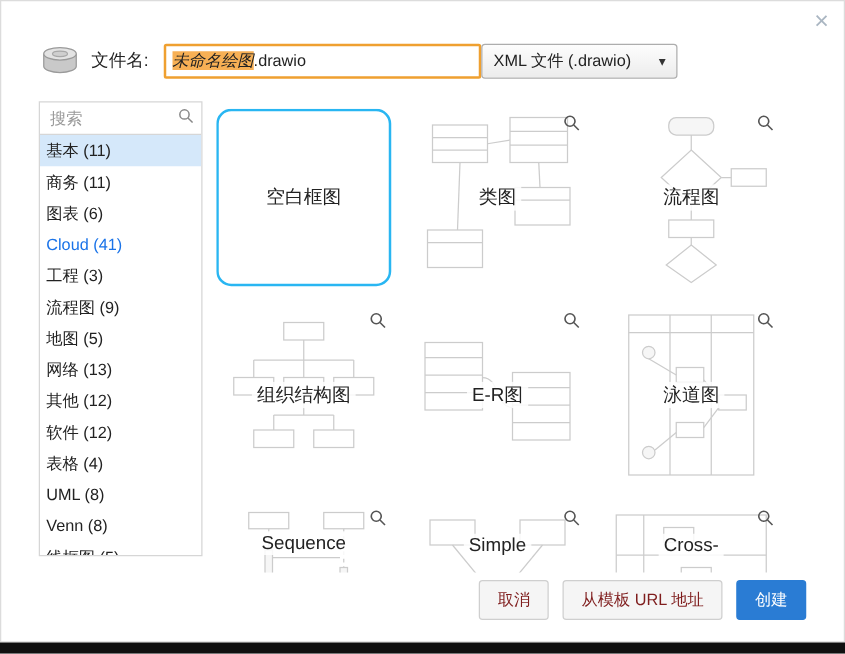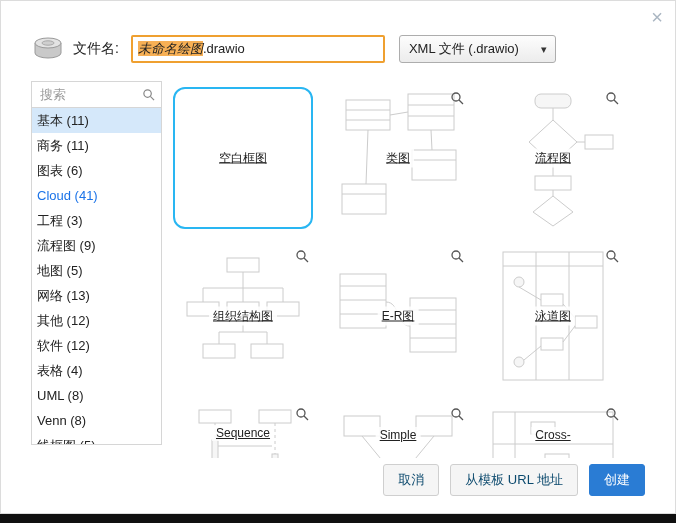--- a/index.html
+++ b/index.html
@@ -15,56 +15,56 @@
 
   .file-row{position:absolute;top:34px;left:32px;display:flex;align-items:center;}
   .disk{margin-right:10px;}
   .file-label{font-size:14px;margin-right:12px;white-space:nowrap;}
   .filename-box{
     width:240px;border:2px solid var(--input-border,#efa030);border-radius:2px;
     padding:3px 5px;font-size:13px;background:#fff;white-space:nowrap;overflow:hidden;cursor:text;
   }
   .filename-box .sel{background:var(--selection,#f7b055);font-style:italic;}
   .filetype{
-    margin-left:14px;border:1px solid #adadad;border-radius:3px;
+    border:1px solid #adadad;border-radius:3px;
     background:linear-gradient(#fdfdfd,#ececec);
     padding:4px 9px;font-size:13px;display:flex;align-items:center;gap:22px;cursor:pointer;white-space:nowrap;
   }
   .filetype .chev{font-size:11px;color:#333;}
 
   .sidebar{
     position:absolute;left:30px;top:80px;width:131px;bottom:68px;
     border:1px solid #d6d6d6;box-sizing:border-box;font-size:13px;overflow:hidden;background:#fff;
   }
-  .search-row{display:flex;align-items:center;border-bottom:1px solid #d6d6d6;padding:4px 6px;}
+  .search-row{display:flex;align-items:flex-start;border-bottom:1px solid #d6d6d6;padding:4px 6px;}
   .search-input{border:none;outline:none;flex:1;font-size:13px;min-width:0;background:transparent;}
   .search-input::placeholder{color:#999;}
   .cat{padding:3px 5px;line-height:19px;cursor:pointer;white-space:nowrap;}
   .cat.selected{background:var(--selected-bg,#d5e8fa);}
   .cat.cloud{color:var(--cloud-link,#1a73e8);}
 
   .templates{
     position:absolute;left:172px;top:86px;width:474px;height:371px;overflow:hidden;
     display:grid;grid-template-columns:repeat(3,140px);grid-auto-rows:142px;column-gap:15px;row-gap:16px;
   }
   .card{position:relative;background:#fff;cursor:pointer;}
   .card.blank{border:2px solid var(--select-border,#29b6f2);border-radius:12px;box-sizing:border-box;}
   .preview{position:absolute;inset:0;width:100%;height:100%;}
   .zoom{position:absolute;top:4px;right:4px;}
   .card-label{
     position:absolute;left:50%;top:50%;transform:translate(-50%,-50%);
-    background:rgba(255,255,255,0.85);padding:1px 4px;font-size:12px;white-space:nowrap;text-decoration:underline;
+    background:rgba(255,255,255,0.85);padding:1px 4px;font-size:15px;white-space:nowrap;
   }
   .card.label-high .card-label{top:24px;transform:translate(-50%,0);}
   .card.label-mid .card-label{top:22px;transform:translate(-50%,0);}
 
   .footer{position:absolute;right:30px;bottom:17px;display:flex;}
   .btn{
     font-size:13px;padding:6px 14px;border-radius:3px;border:1px solid #cfcfcf;
-    background:#f5f5f5;color:#0c4a6e;margin-left:11px;cursor:pointer;white-space:nowrap;
+    background:#f5f5f5;color:#7f1d1d;margin-left:11px;cursor:pointer;white-space:nowrap;
   }
   .btn.primary{background:var(--accent,#2a7cd4);border-color:var(--accent,#2a7cd4);color:#ffffff;}
 
   svg .ln{stroke:#ccc;fill:none;}
   svg .bx{stroke:#ccc;fill:#fff;}
   svg .bxf{stroke:#ccc;fill:#f6f6f6;}
 </style>
 </head>
 <body>
 

